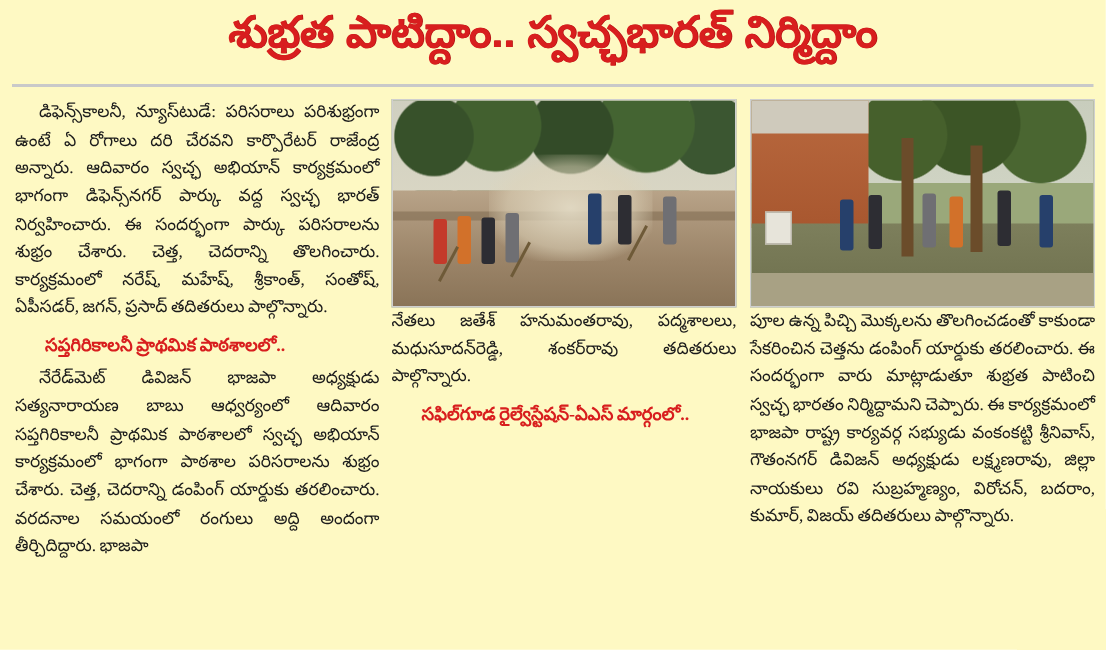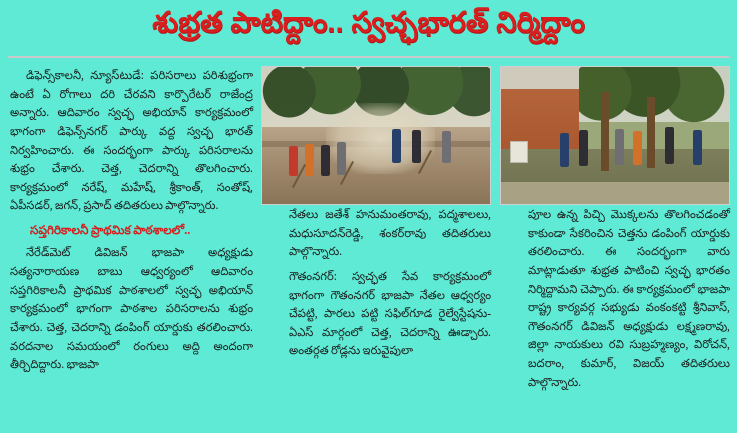--- a/index.html
+++ b/index.html
@@ -10,21 +10,21 @@
     width: 737px;
     height: 433px;
     background: #ffffff;
     font-family: "Liberation Sans", sans-serif;
     overflow: hidden;
   }
   .page {
     position: relative;
     width: 737px;
     height: 433px;
-    background: #5eead4;
+    background: #fef9c3;
     box-sizing: border-box;
   }
   
   .headline {
     position: absolute;
     left: 0;
     top: 4px;
     width: 737px;
     text-align: center;
     color: #d81e1e;
@@ -75,21 +75,20 @@
     text-align: justify;
     text-justify: inter-word;
     word-spacing: -0.5px;
   }
   .para {
     margin: 0 0 6px 0;
     text-indent: 16px;
   }
   .para.no-indent {
     text-indent: 0;
-    margin-left: 28px;
   }
   .subhead {
     color: #d81e1e;
     font-weight: bold;
     font-size: 12px;
     line-height: 1.45;
     margin: 7px 0 4px 0;
     text-align: left;
     padding-left: 20px;
   }
@@ -176,21 +175,21 @@
       <div class="worker w-grey" style="left:33%; top:55%; height:33px;"></div>
       <div class="worker w-blue" style="left:57%; top:45%; height:34px;"></div>
       <div class="worker w-dark" style="left:66%; top:46%; height:33px;"></div>
       <div class="worker w-grey" style="left:79%; top:47%; height:32px;"></div>
       <div class="stick" style="left:16%; top:70%; height:26px;"></div>
       <div class="stick" style="left:37%; top:68%; height:26px;"></div>
       <div class="stick" style="left:71%; top:60%; height:26px;"></div>
     </div>
     <div class="body-text">
       <p class="para no-indent">నేతలు జతేశ్ హనుమంతరావు, పద్మశాలలు, మధుసూదన్‌రెడ్డి, శంకర్‌రావు తదితరులు పాల్గొన్నారు.</p>
-      <p class="para no-indent">గౌతంనగర్: స్వచ్ఛత సేవ కార్యక్రమంలో భాగంగా గౌతంనగర్ భాజపా నేతల ఆధ్వర్యం చేపట్టి, పారలు పట్టి సఫిల్‌గూడ రైల్వేస్టేషను-ఏఎస్ మార్గంలో చెత్త, చెదరాన్ని ఊడ్చారు. అంతర్గత రోడ్లను ఇరువైపులా</p>
+      <div class="subhead">సఫిల్‌గూడ రైల్వేస్టేషన్-ఏఎస్ మార్గంలో..</div>
     </div>
   </div>
 
   <div class="col-right">
     <div class="photo">
       <div class="p2-sky"></div>
       <div class="p2-trees"></div>
       <div class="p2-wall"></div>
       <div class="p2-wall2"></div>
       <div class="p2-ground"></div>

